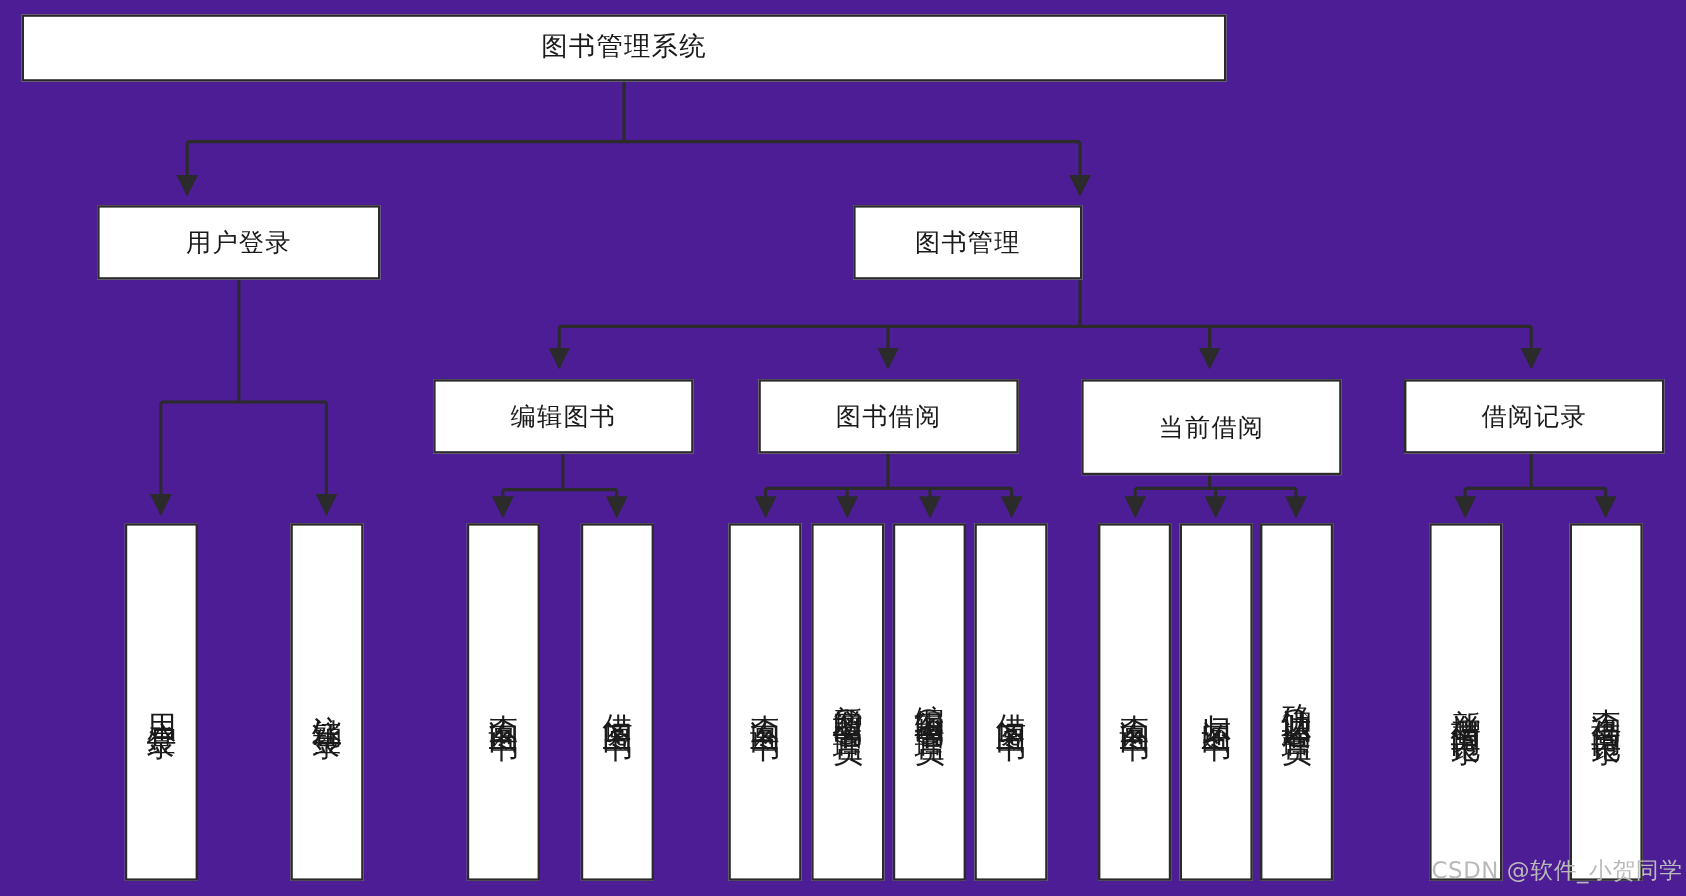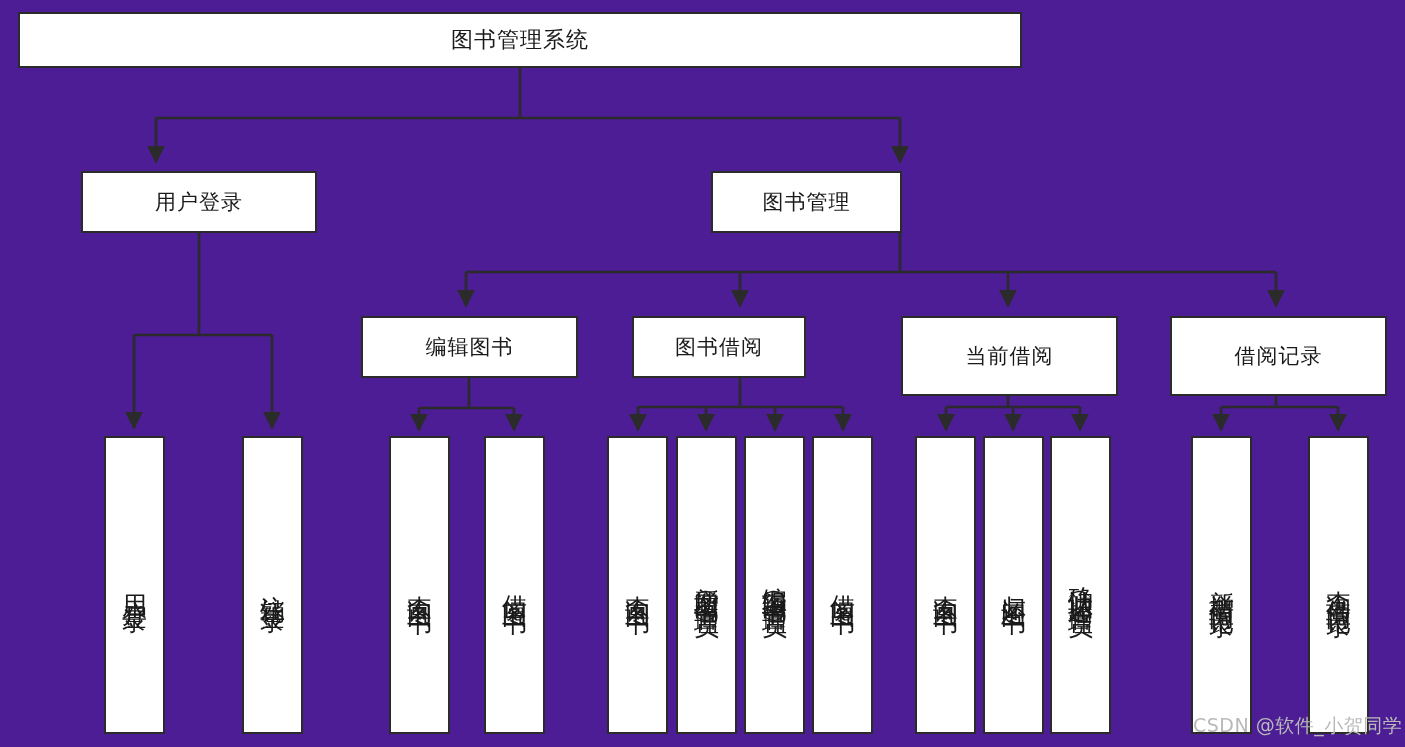--- a/index.html
+++ b/index.html
@@ -140,29 +140,29 @@
   </div>
 
   <div class="node h" style="left:711px; top:171px; width:191px; height:62px;">
     <span class="label">图书管理</span>
   </div>
 
   <div class="node h" style="left:361px; top:316px; width:217px; height:62px;">
     <span class="label">编辑图书</span>
   </div>
 
-  <div class="node h" style="left:632px; top:316px; width:174px; height:62px;">
+  <div class="node h" style="left:632px; top:316px; width:217px; height:62px;">
     <span class="label">图书借阅</span>
   </div>
 
   <div class="node h" style="left:901px; top:316px; width:217px; height:80px;">
     <span class="label">当前借阅</span>
   </div>
 
-  <div class="node h" style="left:1170px; top:316px; width:217px; height:80px;">
+  <div class="node h" style="left:1170px; top:316px; width:217px; height:62px;">
     <span class="label">借阅记录</span>
   </div>
 
   <div class="node v" style="left:104px; top:436px; width:61px; height:298px;">
     <span class="label">用户登录</span>
   </div>
   <div class="node v" style="left:242px; top:436px; width:61px; height:298px;">
     <span class="label">注销登录</span>
   </div>
 

